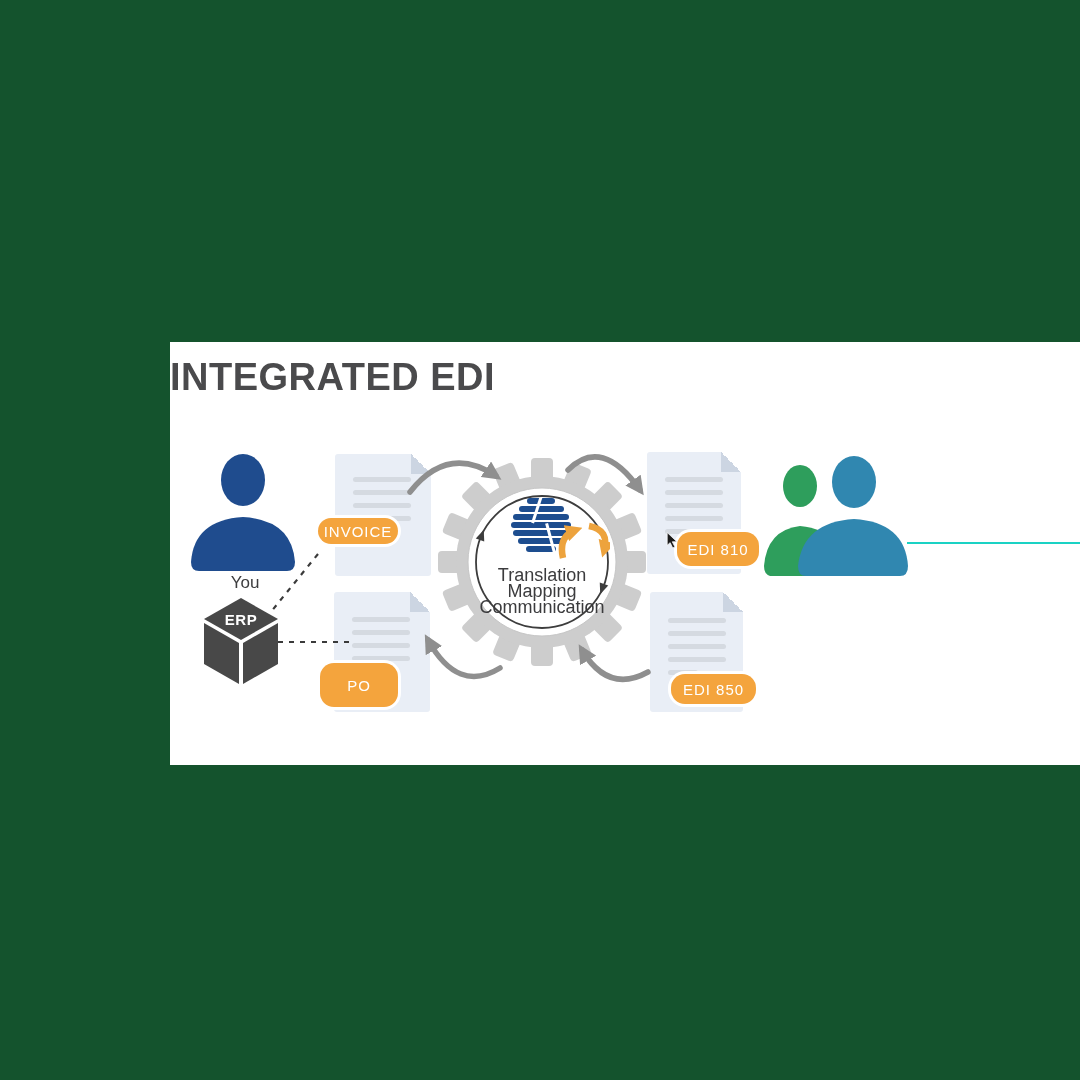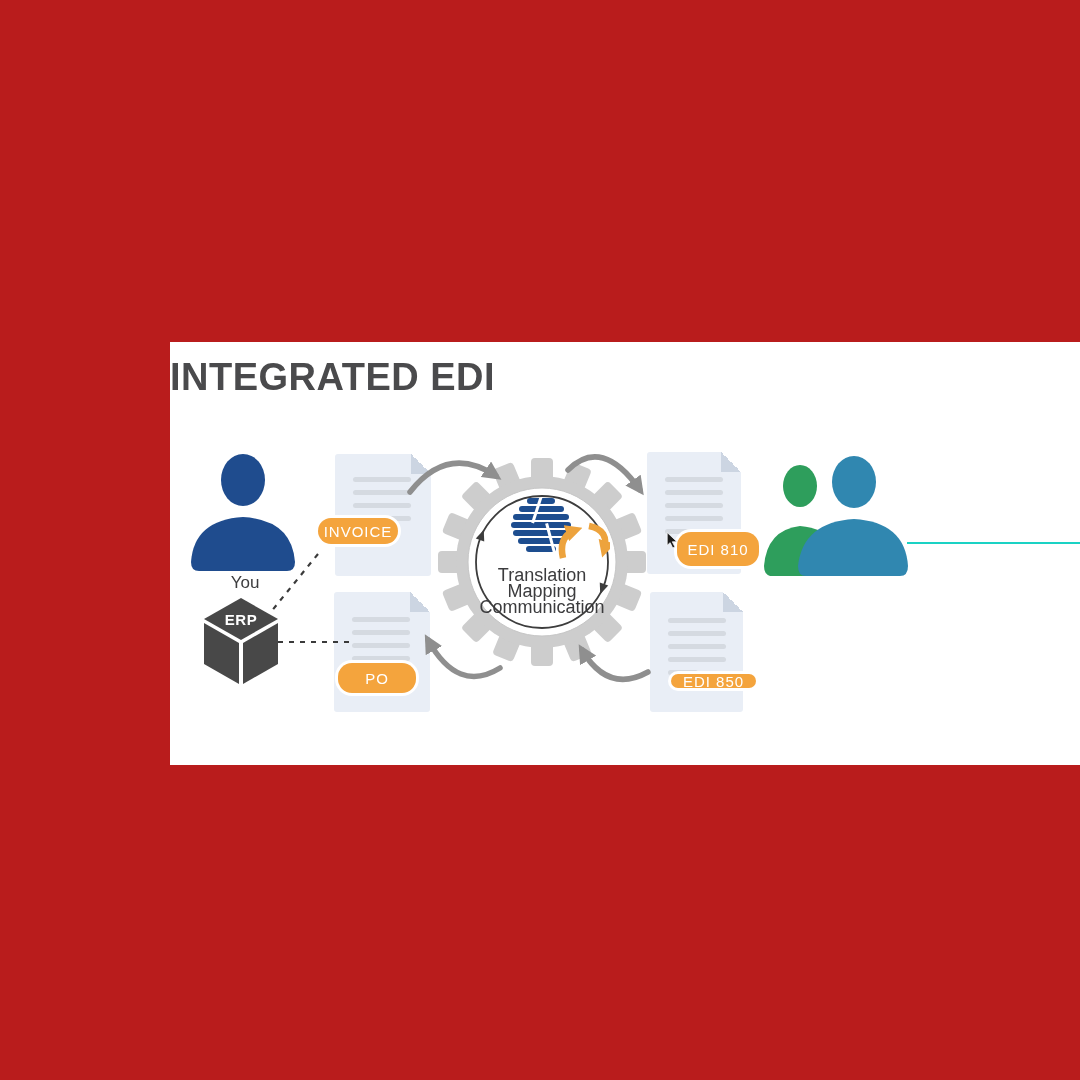--- a/index.html
+++ b/index.html
@@ -1,16 +1,16 @@
 <!DOCTYPE html>
 <html style="--accent-orange: #f4a43d; --person-blue: #1f4c8e; --person-green: #2e9e5c; --person-teal: #3087b0; --erp-gray: #484848; --gear-gray: #cdcdcd; --arrow-gray: #8f8f8f; --doc-bg: #e9eef6; --doc-line: #d5dae1; --title-gray: #4a4a4c; --teal-line: #1ad2c4; --logo-blue: #1d4d8f; --sync-orange: #eda33d;"><head>
 <meta charset="utf-8">
 <style>
   html,body{margin:0;padding:0;background:#000;}
-  .stage{position:relative;width:1080px;height:1080px;background:#b91c1c;overflow:hidden;
+  .stage{position:relative;width:1080px;height:1080px;background:#14532d;overflow:hidden;
          font-family:"Liberation Sans",sans-serif;}
   .panel{position:absolute;left:170px;top:342px;width:910px;height:423px;background:#fff;}
   .title{position:absolute;left:0;top:14px;width:760px;font-size:38px;font-weight:800;
          letter-spacing:.5px;color:var(--title-gray);}
   .subtitle{position:absolute;left:0;top:60px;width:760px;font-size:19px;font-weight:500;
          letter-spacing:2.5px;color:#59595b;}
 
   
   .doc{position:absolute;background:var(--doc-bg);border-radius:3px 0 3px 3px;}
   .doc .fold{position:absolute;top:0;right:0;width:20px;height:20px;
@@ -162,23 +162,23 @@
         <path d="M330,326 Q288,352 258,298" marker-end="url(#mg)"></path>
         <path d="M478,330 Q438,352 412,308" marker-end="url(#mg)"></path>
       </g>
       <g fill="none" stroke="#3a3a3a" stroke-width="2.2" stroke-dasharray="5 6">
         <path d="M148,212 L100,271"></path>
         <path d="M108,300 L182,300"></path>
       </g>
     </svg>
 
     <div class="badge" style="left:148px;top:176px;width:80px;height:26px">INVOICE</div>
-    <div class="badge" style="left:168px;top:321px;width:78px;height:30px">PO</div>
+    <div class="badge" style="left:150px;top:321px;width:78px;height:44px">PO</div>
     <div class="badge" style="left:507px;top:190px;width:82px;height:34px">EDI 810</div>
-    <div class="badge" style="left:501px;top:332px;width:85px;height:14px">EDI 850</div>
+    <div class="badge" style="left:501px;top:332px;width:85px;height:30px">EDI 850</div>
 
     <div class="tealline"></div>
 
     <svg class="abs" style="left:496px;top:190px" width="13" height="17" viewBox="0 0 12 16">
       <polygon points="1,0.5 1,12.5 3.8,10 6.2,15 8.3,14 5.8,9.2 10.2,9.2" fill="#1a1a1a" stroke="#ffffff" stroke-width="0.7"></polygon>
     </svg>
 
   </div>
 </div>
 

